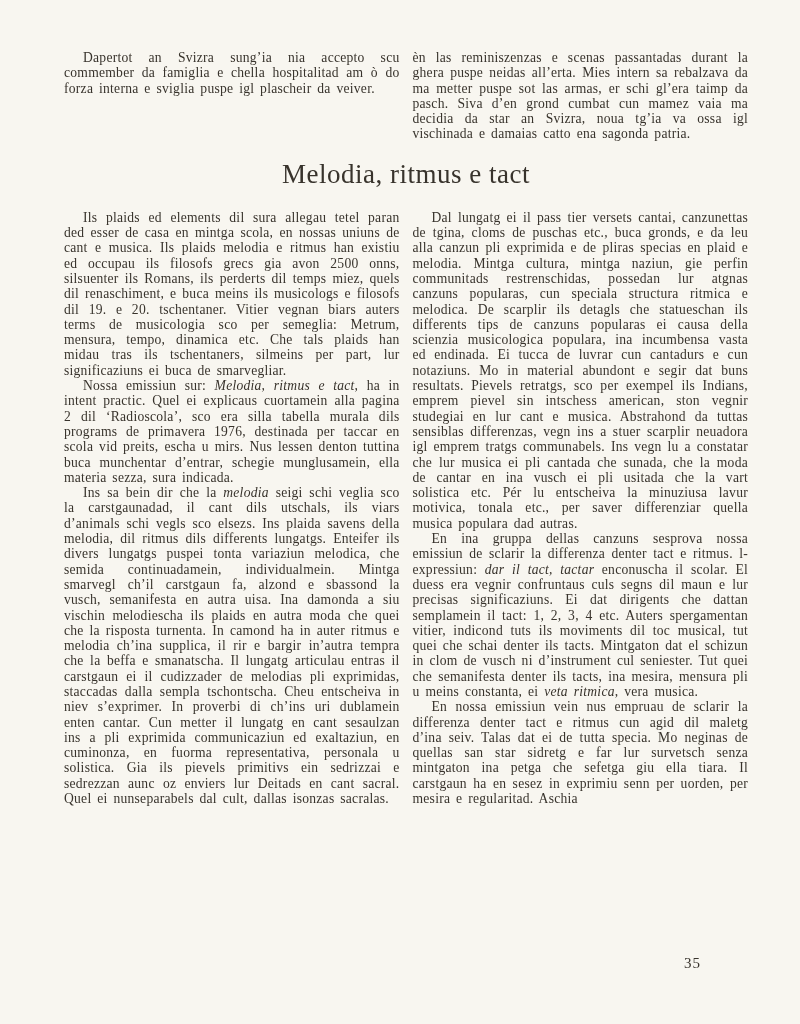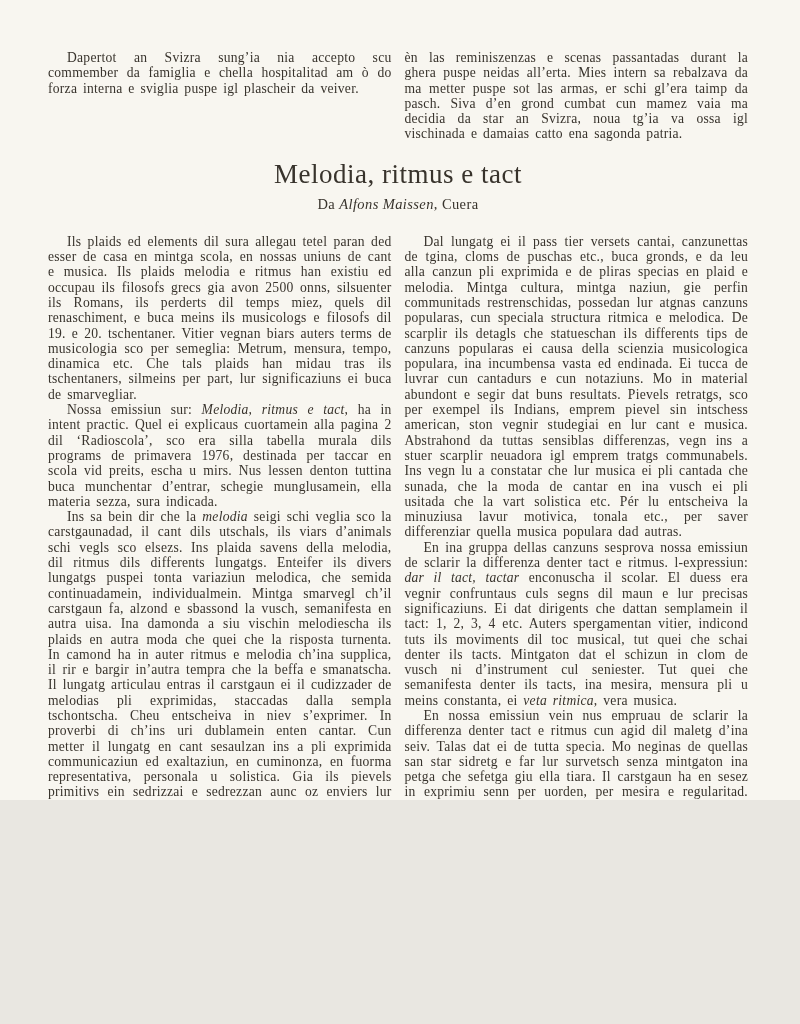--- a/index.html
+++ b/index.html
@@ -3,26 +3,26 @@
 <meta charset="utf-8">
 <style>
   html, body { margin: 0; padding: 0; }
   body {
     width: 800px; height: 1024px;
     background: #e9e7e1;
     font-family: "Liberation Serif", "DejaVu Serif", serif;
   }
   .page {
     position: relative;
-    width: 800px; height: 800px;
+    width: 800px; height: 1024px;
     background: #f8f6f0;
     color: #38332c;
     overflow: hidden;
     box-sizing: border-box;
-    padding: 50px 52px 0 48px;
+    padding: 50px 52px 0 64px;
   }
   .two-col {
     display: flex;
     gap: 13px;
   }
   .col { flex: 1 1 0; min-width: 0; }
   .para {
     margin: 0;
     font-size: 13.6px;
     line-height: 15.3px;
@@ -63,21 +63,20 @@
     <div class="col">
         <p class="para indent">Dapertot an Svizra sung’ia nia accepto scu commember da famiglia e chella hospitalitad am ò do forza interna e sviglia puspe igl plascheir da veiver.</p>
       </div>
     <div class="col">
         <p class="para">èn las reminiszenzas e scenas passantadas durant la ghera puspe neidas all’erta. Mies intern sa rebalzava da ma metter puspe sot las armas, er schi gl’era taimp da pasch. Siva d’en grond cumbat cun mamez vaia ma decidia da star an Svizra, noua tg’ia va ossa igl vischinada e damaias catto ena sagonda patria.</p>
       </div>
   </section>
 
   <header class="article-header">
     <h1 class="article-title">Melodia, ritmus e tact</h1>
-    <p class="byline"><span>Da </span><i>Alfons Maissen</i><span>, Cuera</span></p>
   </header>
 
   <section class="two-col main">
     <div class="col">
         <p class="para indent">Ils plaids ed elements dil sura allegau tetel paran ded esser de casa en mintga scola, en nossas uniuns de cant e musica. Ils plaids melodia e ritmus han existiu ed occupau ils filosofs grecs gia avon 2500 onns, silsuenter ils Romans, ils perderts dil temps miez, quels dil renaschiment, e buca meins ils musicologs e filosofs dil 19. e 20. tschentaner. Vitier vegnan biars auters terms de musicologia sco per semeglia: Metrum, mensura, tempo, dinamica etc. Che tals plaids han midau tras ils tschentaners, silmeins per part, lur significaziuns ei buca de smarvegliar.</p>
         <p class="para indent">Nossa emissiun sur: <i>Melodia, ritmus e tact</i>, ha in intent practic. Quel ei explicaus cuortamein alla pagina 2 dil ‘Radioscola’, sco era silla tabella murala dils programs de primavera 1976, destinada per taccar en scola vid preits, escha u mirs. Nus lessen denton tuttina buca munchentar d’entrar, schegie munglusamein, ella materia sezza, sura indicada.</p>
         <p class="para indent">Ins sa bein dir che la <i>melodia</i> seigi schi veglia sco la carstgaunadad, il cant dils utschals, ils viars d’animals schi vegls sco elsezs. Ins plaida savens della melodia, dil ritmus dils differents lungatgs. Enteifer ils divers lungatgs puspei tonta variaziun melodica, che semida continuadamein, individualmein. Mintga smarvegl ch’il carstgaun fa, alzond e sbassond la vusch, semanifesta en autra uisa. Ina damonda a siu vischin melodiescha ils plaids en autra moda che quei che la risposta turnenta. In camond ha in auter ritmus e melodia ch’ina supplica, il rir e bargir in’autra tempra che la beffa e smanatscha. Il lungatg articulau entras il carstgaun ei il cudizzader de melodias pli exprimidas, staccadas dalla sempla tschontscha. Cheu entscheiva in niev s’exprimer. In proverbi di ch’ins uri dublamein enten cantar. Cun metter il lungatg en cant sesaulzan ins a pli exprimida communicaziun ed exaltaziun, en cuminonza, en fuorma representativa, personala u solistica. Gia ils pievels primitivs ein sedrizzai e sedrezzan aunc oz enviers lur Deitads en cant sacral. Quel ei nunseparabels dal cult, dallas isonzas sacralas.</p>
       </div>
     <div class="col">
         <p class="para indent">Dal lungatg ei il pass tier versets cantai, canzunettas de tgina, cloms de puschas etc., buca gronds, e da leu alla canzun pli exprimida e de pliras specias en plaid e melodia. Mintga cultura, mintga naziun, gie perfin communitads restrenschidas, possedan lur atgnas canzuns popularas, cun speciala structura ritmica e melodica. De scarplir ils detagls che statueschan ils differents tips de canzuns popularas ei causa della scienzia musicologica populara, ina incumbensa vasta ed endinada. Ei tucca de luvrar cun cantadurs e cun notaziuns. Mo in material abundont e segir dat buns resultats. Pievels retratgs, sco per exempel ils Indians, emprem pievel sin intschess american, ston vegnir studegiai en lur cant e musica. Abstrahond da tuttas sensiblas differenzas, vegn ins a stuer scarplir neuadora igl emprem tratgs communabels. Ins vegn lu a constatar che lur musica ei pli cantada che sunada, che la moda de cantar en ina vusch ei pli usitada che la vart solistica etc. Pér lu entscheiva la minuziusa lavur motivica, tonala etc., per saver differenziar quella musica populara dad autras.</p>

